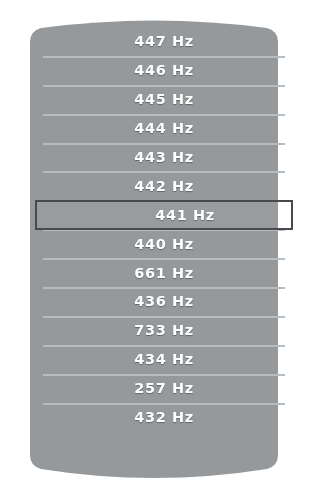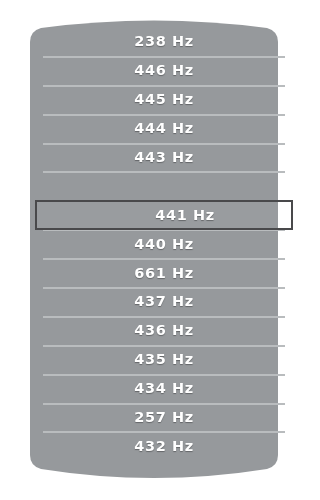--- a/index.html
+++ b/index.html
@@ -106,64 +106,61 @@
         Q 278 31 278 42
         L 278 455
         Q 278 466 267 469
         Q 154 487 41 469
         Q 30 466 30 455
         Z" transform="translate(0,0)" fill="#96999c"></path>
   </svg>
 
   <div class="picker">
       <div class="freq-row">
-        <span class="freq-label">238 Hz</span>
+        <span class="freq-label">447 Hz</span>
       </div>
       <div class="freq-row">
         <div class="sep"></div>
         <span class="freq-label">446 Hz</span>
       </div>
       <div class="freq-row">
         <div class="sep"></div>
         <span class="freq-label">445 Hz</span>
       </div>
       <div class="freq-row">
         <div class="sep"></div>
         <span class="freq-label">444 Hz</span>
       </div>
       <div class="freq-row">
         <div class="sep"></div>
         <span class="freq-label">443 Hz</span>
       </div>
       <div class="freq-row">
         <div class="sep"></div>
+        <span class="freq-label">442 Hz</span>
       </div>
       <div class="freq-row selected">
         <div class="sel-box"></div>
         <span class="freq-label">441 Hz</span>
       </div>
       <div class="freq-row">
         <div class="sep"></div>
         <span class="freq-label">440 Hz</span>
       </div>
       <div class="freq-row">
         <div class="sep"></div>
         <span class="freq-label">661 Hz</span>
       </div>
       <div class="freq-row">
         <div class="sep"></div>
-        <span class="freq-label">437 Hz</span>
-      </div>
-      <div class="freq-row">
-        <div class="sep"></div>
         <span class="freq-label">436 Hz</span>
       </div>
       <div class="freq-row">
         <div class="sep"></div>
-        <span class="freq-label">435 Hz</span>
+        <span class="freq-label">733 Hz</span>
       </div>
       <div class="freq-row">
         <div class="sep"></div>
         <span class="freq-label">434 Hz</span>
       </div>
       <div class="freq-row">
         <div class="sep"></div>
         <span class="freq-label">257 Hz</span>
       </div>
       <div class="freq-row">

